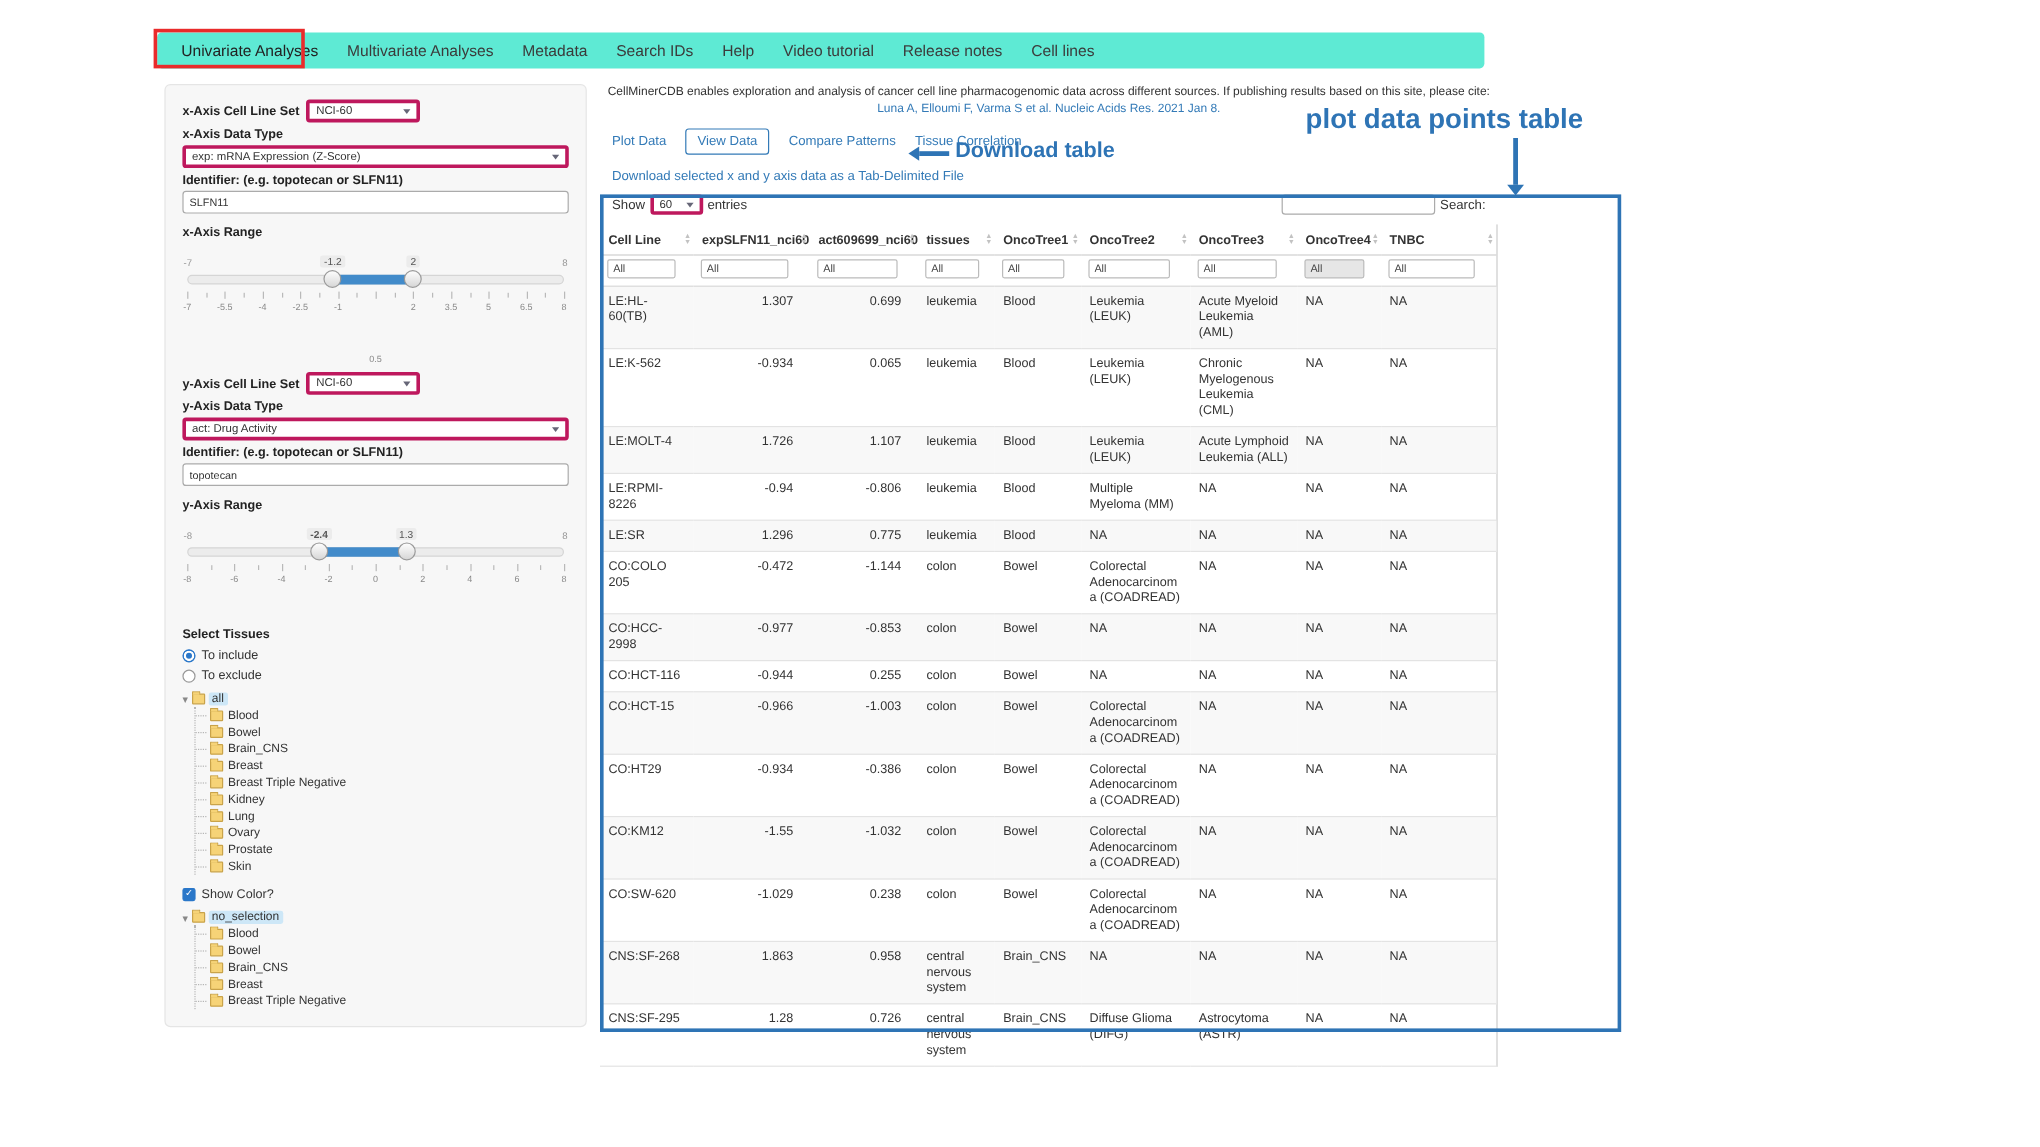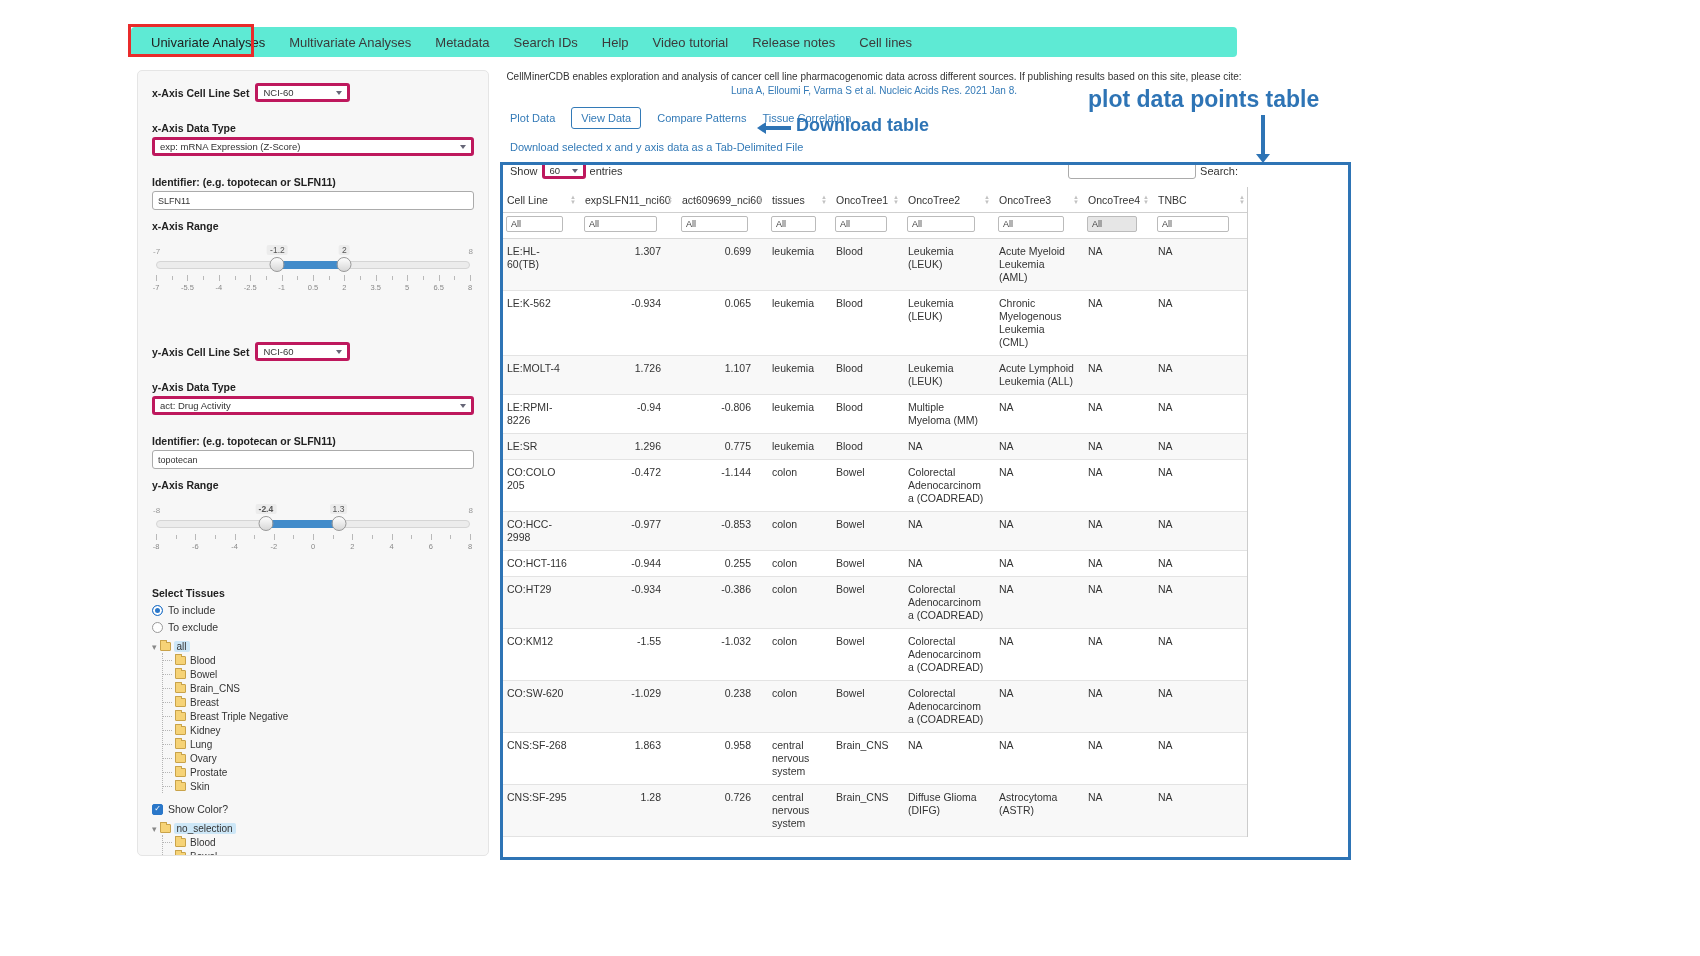--- a/index.html
+++ b/index.html
@@ -10,21 +10,21 @@
   .topnav{position:absolute;left:131px;top:27px;width:1106px;height:30px;background:#5eead4;
     border-radius:4px;display:flex;align-items:center;font-size:13px;color:#3b3b3b;padding-left:8px}
   .nav-item{padding:0 12px;cursor:pointer;white-space:nowrap}
   .nav-item.active{color:#222}
 
   
   .sidebar{position:absolute;left:137px;top:70px;width:352px;height:786px;background:#f7f7f7;
     border:1px solid #e5e5e5;border-radius:5px;padding:12px 14px;font-size:11px;overflow:hidden}
   .blab{font-weight:bold;font-size:10.5px;color:#222;display:block}
   .inline-row{display:flex;align-items:center}
-  .mt8{margin-top:20px}.mt10{margin-top:10px}
+  .mt8{margin-top:4px}.mt10{margin-top:10px}
   .section-gap{height:44px}
   .select{display:inline-flex;align-items:center;justify-content:space-between;background:#fff;
     border:3px solid #be185d;border-radius:3px;height:19px;padding:0 5px;font-size:9.5px;color:#333;cursor:pointer}
   .select.sm{width:95px;margin-left:6px}
   .select.full{width:100%;margin-top:3px}
   .select.xs{width:44px;height:17px;margin:0 4px}
   .chev{width:0;height:0;border-left:3.5px solid transparent;border-right:3.5px solid transparent;
     border-top:4px solid #667;margin-left:4px}
   .txt{border:1px solid #ababab;border-radius:3px;height:19px;font-size:9px;padding:0 5px;
     font-family:inherit;color:#333;background:#fff}
@@ -82,21 +82,21 @@
   .download-row{padding-left:10px;margin-top:7px}
   .dl{color:var(--link-blue,#337ab7);font-size:11px;cursor:pointer}
   .controls-row{display:flex;justify-content:space-between;align-items:center;
     padding:7px 10px 6px 10px;font-size:11px;color:#333}
   .show-entries{display:flex;align-items:center}
   .search-box{display:flex;align-items:center;gap:4px}
 
   
   .table-wrap{border-right:1px solid #ccc;margin-top:2px}
   table{width:100%;border-collapse:collapse;table-layout:fixed;font-size:10.5px;color:#333}
-  thead tr.headrow th{font-size:10.5px;font-weight:normal;text-align:left;padding:7px 14px 6px 7px;
+  thead tr.headrow th{font-size:10.5px;font-weight:bold;text-align:left;padding:7px 14px 6px 7px;
     position:relative;white-space:nowrap;overflow:hidden;border-bottom:1px solid #cfcfcf;cursor:pointer}
   .sort{position:absolute;right:2px;top:50%;transform:translateY(-50%);display:inline-flex;
     flex-direction:column;color:#c2c2c2}
   .sort i{font-style:normal;font-size:6px;line-height:5px}
   tr.filterrow td{padding:3px 6px 6px 6px;border-bottom:1px solid #d8d8d8}
   .filter{width:86%;max-width:80px;height:16px;border:1px solid #bbb;border-radius:2px;
     font-size:9px;padding:1px 4px;font-family:inherit;background:#fff;color:#444}
   .filter.disabled{background:#e6e6e6}
   tbody td{padding:6px 7px;vertical-align:top;line-height:13px;word-wrap:break-word}
   tbody td.num{text-align:right;padding-right:14px}
@@ -179,21 +179,21 @@
         <i style="left: 90%;"></i>
         <i class="minor" style="left: 95%;"></i>
         <i style="left: 100%;"></i>
       </span>
       <span class="tick-labels">
         <b style="left: 0%;">-7</b>
         <b style="left: 10%;">-5.5</b>
         <b style="left: 20%;">-4</b>
         <b style="left: 30%;">-2.5</b>
         <b style="left: 40%;">-1</b>
-        <b style="left: 50%;">0.5</b>
+        <b style="left: 50%; margin-top: 44px;">0.5</b>
         <b style="left: 60%;">2</b>
         <b style="left: 70%;">3.5</b>
         <b style="left: 80%;">5</b>
         <b style="left: 90%;">6.5</b>
         <b style="left: 100%;">8</b>
       </span>
     </div>
 
   <div class="section-gap"></div>
 
@@ -524,20 +524,31 @@
             <td class="num">-0.944</td>
             <td class="num">0.255</td>
             <td>colon</td>
             <td>Bowel</td>
             <td>NA</td>
             <td>NA</td>
             <td>NA</td>
             <td>NA</td>
           </tr>
           <tr>
+            <td>CO:HCT-15</td>
+            <td class="num">-0.966</td>
+            <td class="num">-1.003</td>
+            <td>colon</td>
+            <td>Bowel</td>
+            <td>Colorectal Adenocarcinoma (COADREAD)</td>
+            <td>NA</td>
+            <td>NA</td>
+            <td>NA</td>
+          </tr>
+          <tr>
             <td>CO:HT29</td>
             <td class="num">-0.934</td>
             <td class="num">-0.386</td>
             <td>colon</td>
             <td>Bowel</td>
             <td>Colorectal Adenocarcinoma (COADREAD)</td>
             <td>NA</td>
             <td>NA</td>
             <td>NA</td>
           </tr>

